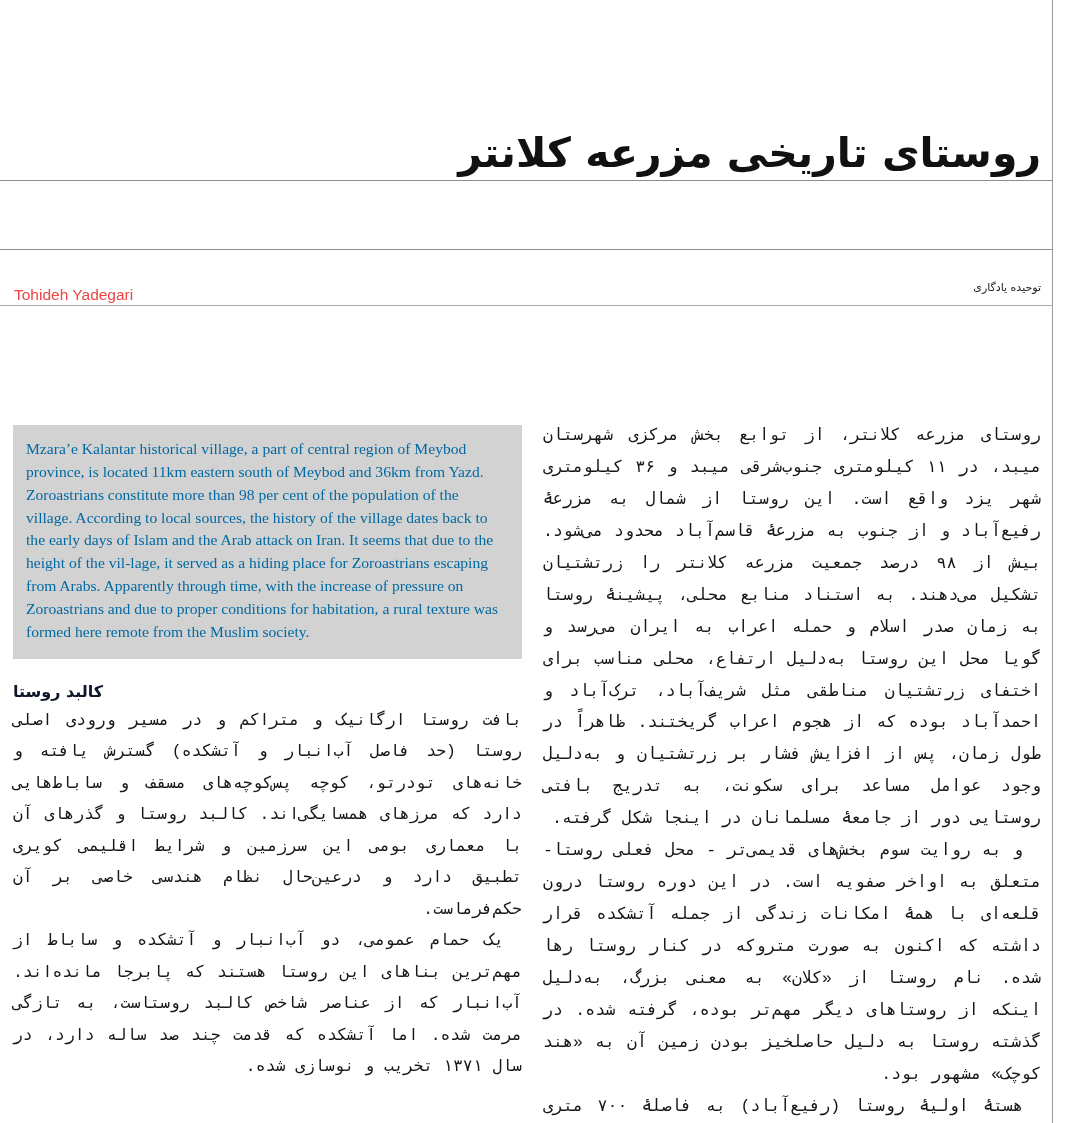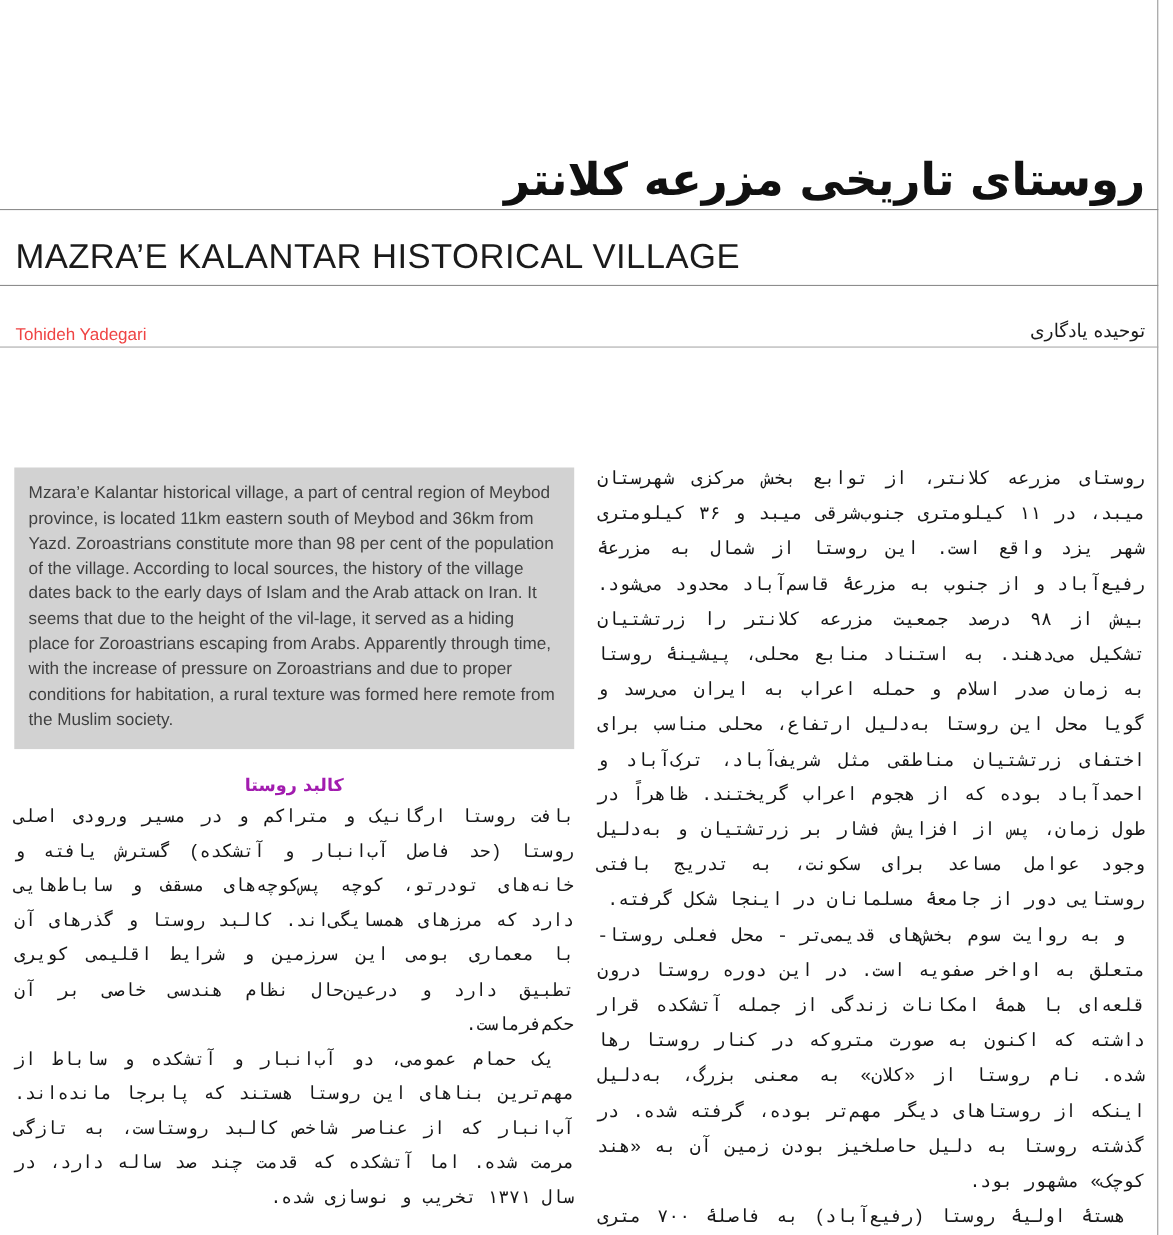--- a/index.html
+++ b/index.html
@@ -29,21 +29,21 @@
     top: 0;
     left: 1052px;
     width: 1px;
     height: 1123px;
     background: #9a9a9a;
   }
 
   
   .header {
     position: absolute;
-    top: 10px;
+    top: 0;
     left: 0;
     width: 1053px;
     height: 330px;
   }
 
   .title-fa {
     position: absolute;
     right: 12px;
     top: 128px;
     font-family: "DejaVu Sans", sans-serif;
@@ -91,21 +91,21 @@
     font-size: 15.5px;
     color: #ef4444;
     white-space: nowrap;
   }
 
   .author-fa {
     position: absolute;
     right: 12px;
     top: 281px;
     font-family: "DejaVu Sans", sans-serif;
-    font-size: 17px;
+    font-size: 11px;
     direction: rtl;
     color: #1b1b1b;
     white-space: nowrap;
   }
 
   .rule-author {
     position: absolute;
     left: 0;
     top: 305px;
     width: 1053px;
@@ -131,35 +131,36 @@
   
   .abstract-box {
     background: #d2d2d2;
     padding: 13px 14px 15px 13px;
     box-sizing: border-box;
     width: 509px;
   }
   .abstract-text {
     font-size: 15.6px;
     line-height: 1.465;
-    color: #404040;
+    color: #0369a1;
     text-align: left;
     margin: 0;
     hyphens: manual;
+    font-family: Liberation Serif, serif;
   }
 
   
   .sub-fa {
     font-family: "DejaVu Sans", sans-serif;
     font-weight: bold;
     font-size: 16px;
     direction: rtl;
-    text-align: center;
+    text-align: left;
     margin: 23px 0 4px 0;
-    color: #a21caf;
+    color: #0f172a;
   }
 
   .fa-p {
     font-family: Liberation Mono, monospace;
     font-size: 16.4px;
     line-height: 1.92;
     direction: rtl;
     text-align: justify;
     text-align-last: right;
     color: #171717;
@@ -181,21 +182,20 @@
 <div class="page">
 
   <div class="edge-rule"></div>
 
   <div class="header">
 
     <div class="title-fa">روستای تاریخی مزرعه کلانتر</div>
 
     <div class="rule-top"></div>
 
-    <div class="title-en">MAZRA’E KALANTAR HISTORICAL VILLAGE</div>
 
     <div class="rule-mid"></div>
 
     <div class="author-en">Tohideh Yadegari</div>
 
     <div class="author-fa">توحیده یادگاری</div>
 
     <div class="rule-author"></div>
   </div>
 

